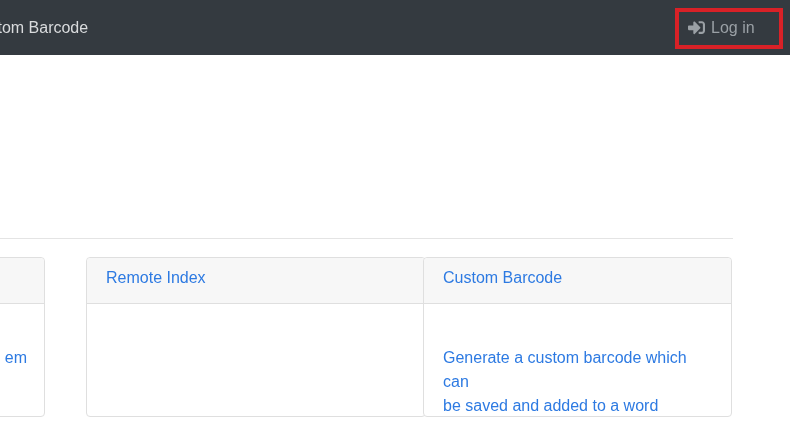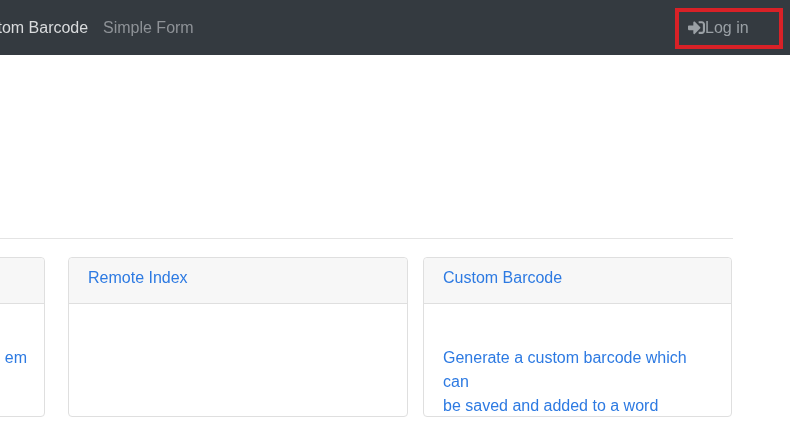--- a/index.html
+++ b/index.html
@@ -35,20 +35,21 @@
   .nav-link.bright { left: -31px; color: #d9dbdd; }
   .nav-link.dim    { left: 103px; color: #8e9297; }
 
   .login-link {
     position: absolute;
     top: 0;
     left: 688px;
     height: 55px;
     display: flex;
     align-items: center;
+    gap: 6px;
     color: #9aa0a5;
     font-size: 16px;
     text-decoration: none;
     cursor: pointer;
   }
   .login-link .icon {
     display: inline-flex;
     width: 17px;
     height: 17px;
   }
@@ -77,21 +78,21 @@
   
   .card {
     position: absolute;
     top: 257px;
     height: 160px;
     background: #ffffff;
     border: 1px solid #dfdfdf;
     border-radius: 4px;
   }
   .card-left  { left: -267px; width: 312px; }
-  .card-mid   { left: 68px;   width: 340px; }
+  .card-mid   { left: 86px;   width: 340px; }
   .card-right { left: 423px;  width: 309px; }
 
   .card-header {
     height: 46px;
     background: #f7f7f7;
     border-bottom: 1px solid #dfdfdf;
     border-radius: 4px 4px 0 0;
     padding: 11px 19px 0 19px;
     font-size: 16px;
   }
@@ -112,21 +113,20 @@
     padding-right: 17px;
   }
 </style>
 </head>
 <body>
 
 <div class="page">
 
   <div class="navbar">
     <a class="nav-link bright">Custom Barcode</a>
-    <a class="nav-link dim">Simple Form</a>
 
     <a class="login-link">
       <span class="icon">
         <svg viewBox="0 0 512 512" xmlns="http://www.w3.org/2000/svg">
           <path fill="#9aa0a5" d="M416 448h-84c-6.6 0-12-5.4-12-12v-40c0-6.6 5.4-12 12-12h84c17.7 0 32-14.3 32-32V160c0-17.7-14.3-32-32-32h-84c-6.6 0-12-5.4-12-12V76c0-6.6 5.4-12 12-12h84c53 0 96 43 96 96v192c0 53-43 96-96 96zm-47-201L201 79c-15-15-41-4.5-41 17v96H24c-13.3 0-24 10.7-24 24v96c0 13.3 10.7 24 24 24h136v96c0 21.5 26 32 41 17l168-168c9.3-9.4 9.3-24.6 0-33.9z"></path>
         </svg>
       </span>
       <span>Log in</span>
     </a>
 

